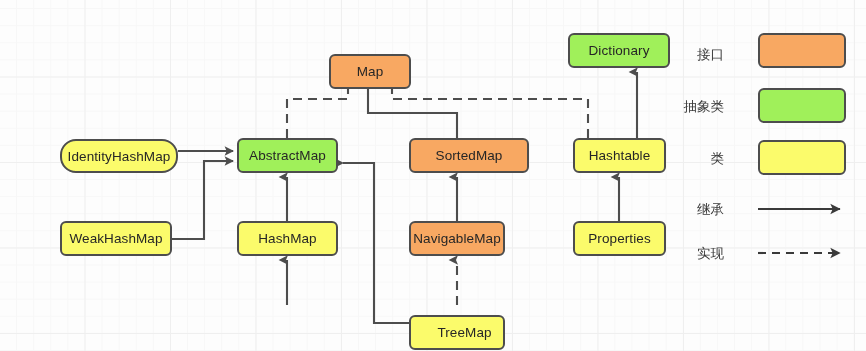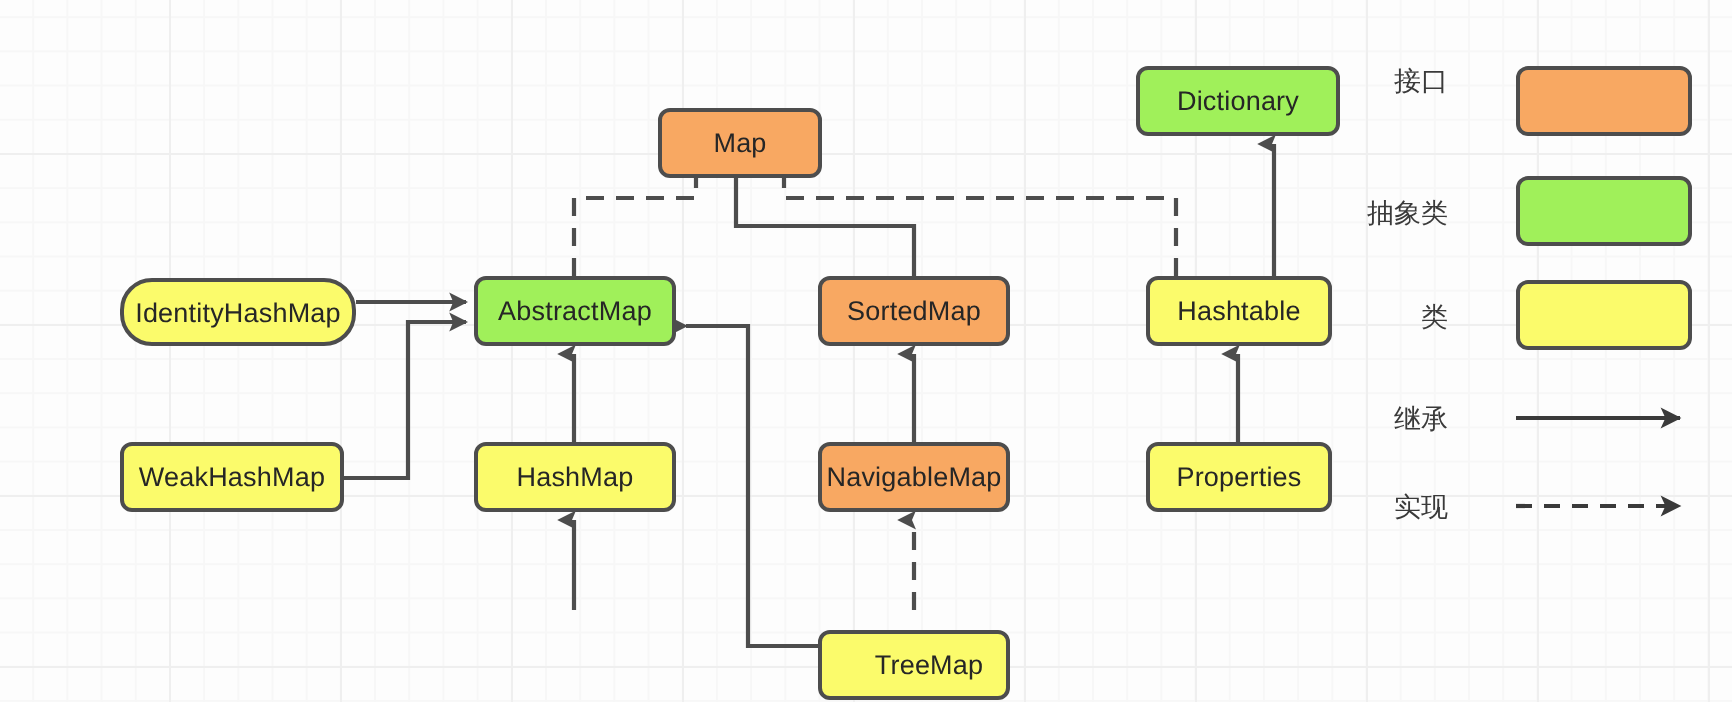--- a/index.html
+++ b/index.html
@@ -131,21 +131,21 @@
   </div>
 
   <div class="node clazz" style="left:60px; top:139px; width:118px; height:34px;border-radius:16px;">
     <span>IdentityHashMap</span>
   </div>
 
   <div class="node abstract" style="left:237px; top:138px; width:101px; height:35px;">
     <span>AbstractMap</span>
   </div>
 
-  <div class="node interface" style="left:409px; top:138px; width:96px; height:35px;">
+  <div class="node interface" style="left:409px; top:138px; width:120px; height:35px;">
     <span>SortedMap</span>
   </div>
 
   <div class="node clazz" style="left:60px; top:221px; width:112px; height:35px;">
     <span>WeakHashMap</span>
   </div>
 
   <div class="node clazz" style="left:573px; top:138px; width:93px; height:35px;">
     <span>Hashtable</span>
   </div>
@@ -160,21 +160,21 @@
 
   <div class="node clazz" style="left:573px; top:221px; width:93px; height:35px;">
     <span>Properties</span>
   </div>
 
 
   <div class="node clazz" style="left:409px; top:315px; width:96px; height:35px;padding-left:15px;">
     <span>TreeMap</span>
   </div>
 
-  <div class="legend-label" style="left:664px; top:32px; width:60px;">接口</div>
+  <div class="legend-label" style="left:664px; top:46px; width:60px;">接口</div>
   <div class="legend-swatch" style="left:758px; top:33px; width:88px; height:35px; background:#f8a862;"></div>
 
   <div class="legend-label" style="left:664px; top:98px; width:60px;">抽象类</div>
   <div class="legend-swatch" style="left:758px; top:88px; width:88px; height:35px; background:#a0f05a;"></div>
 
   <div class="legend-label" style="left:664px; top:150px; width:60px;">类</div>
   <div class="legend-swatch" style="left:758px; top:140px; width:88px; height:35px; background:#fbfb6b;"></div>
 
   <div class="legend-label" style="left:664px; top:201px; width:60px;">继承</div>
 

